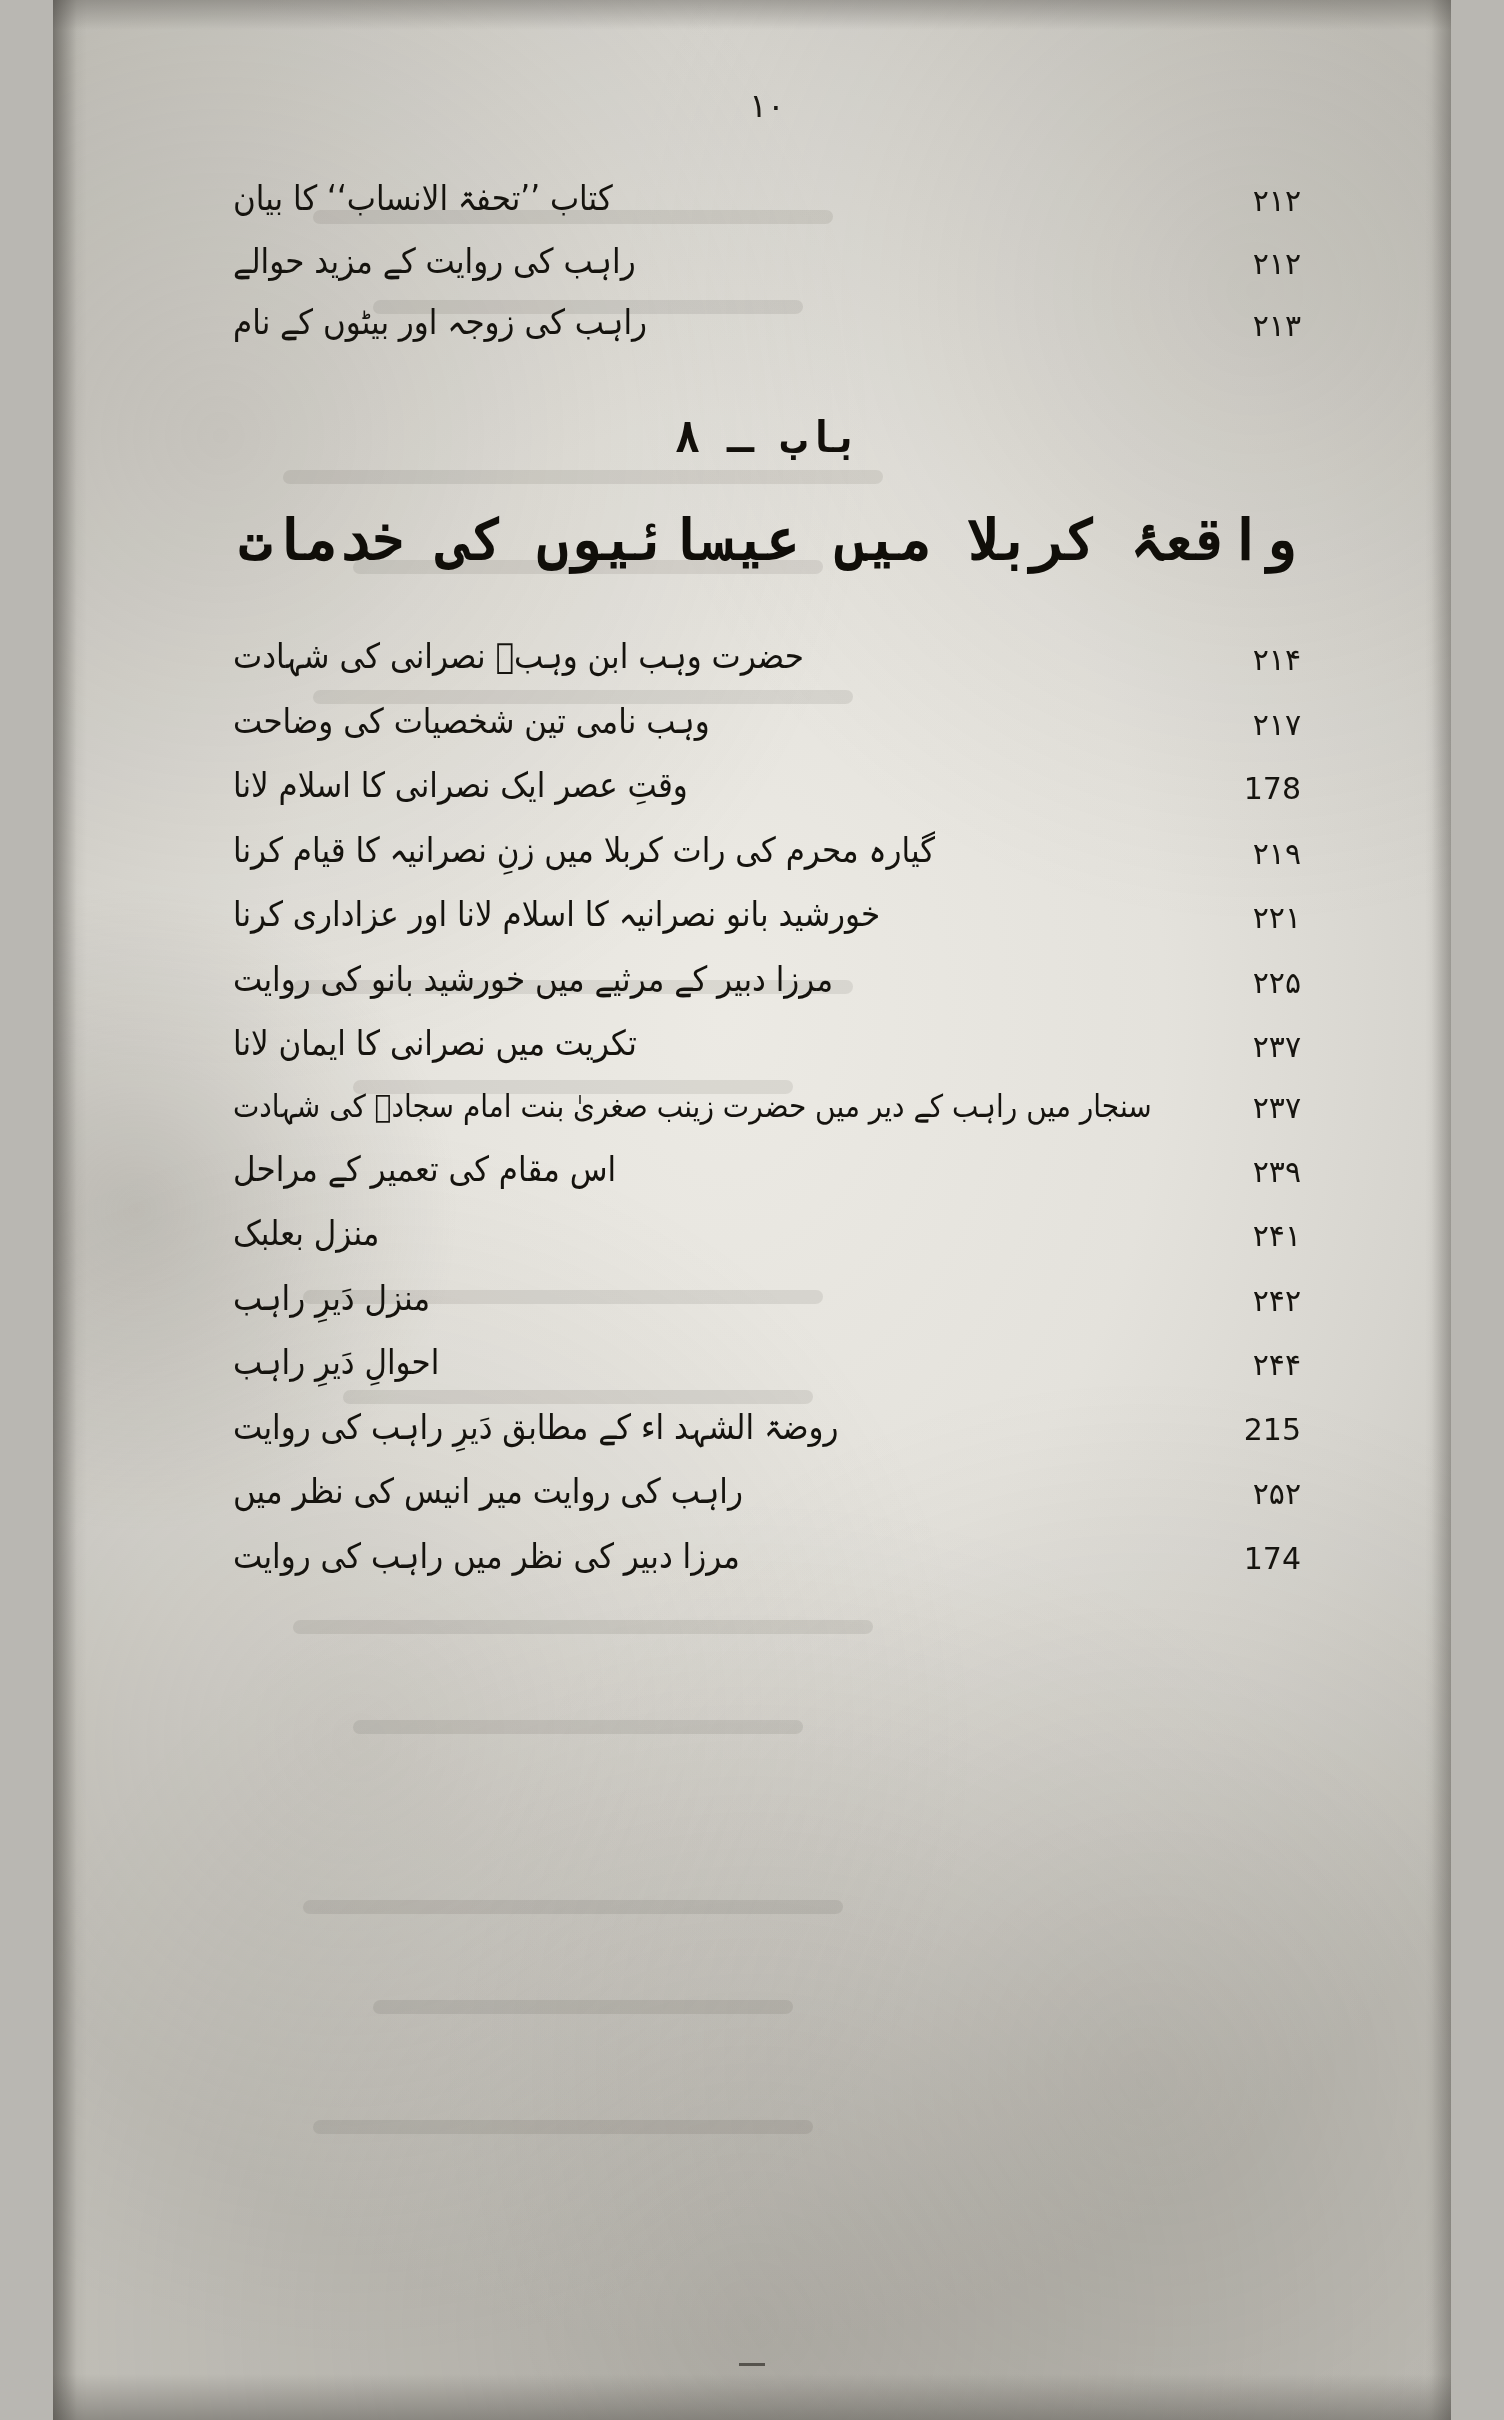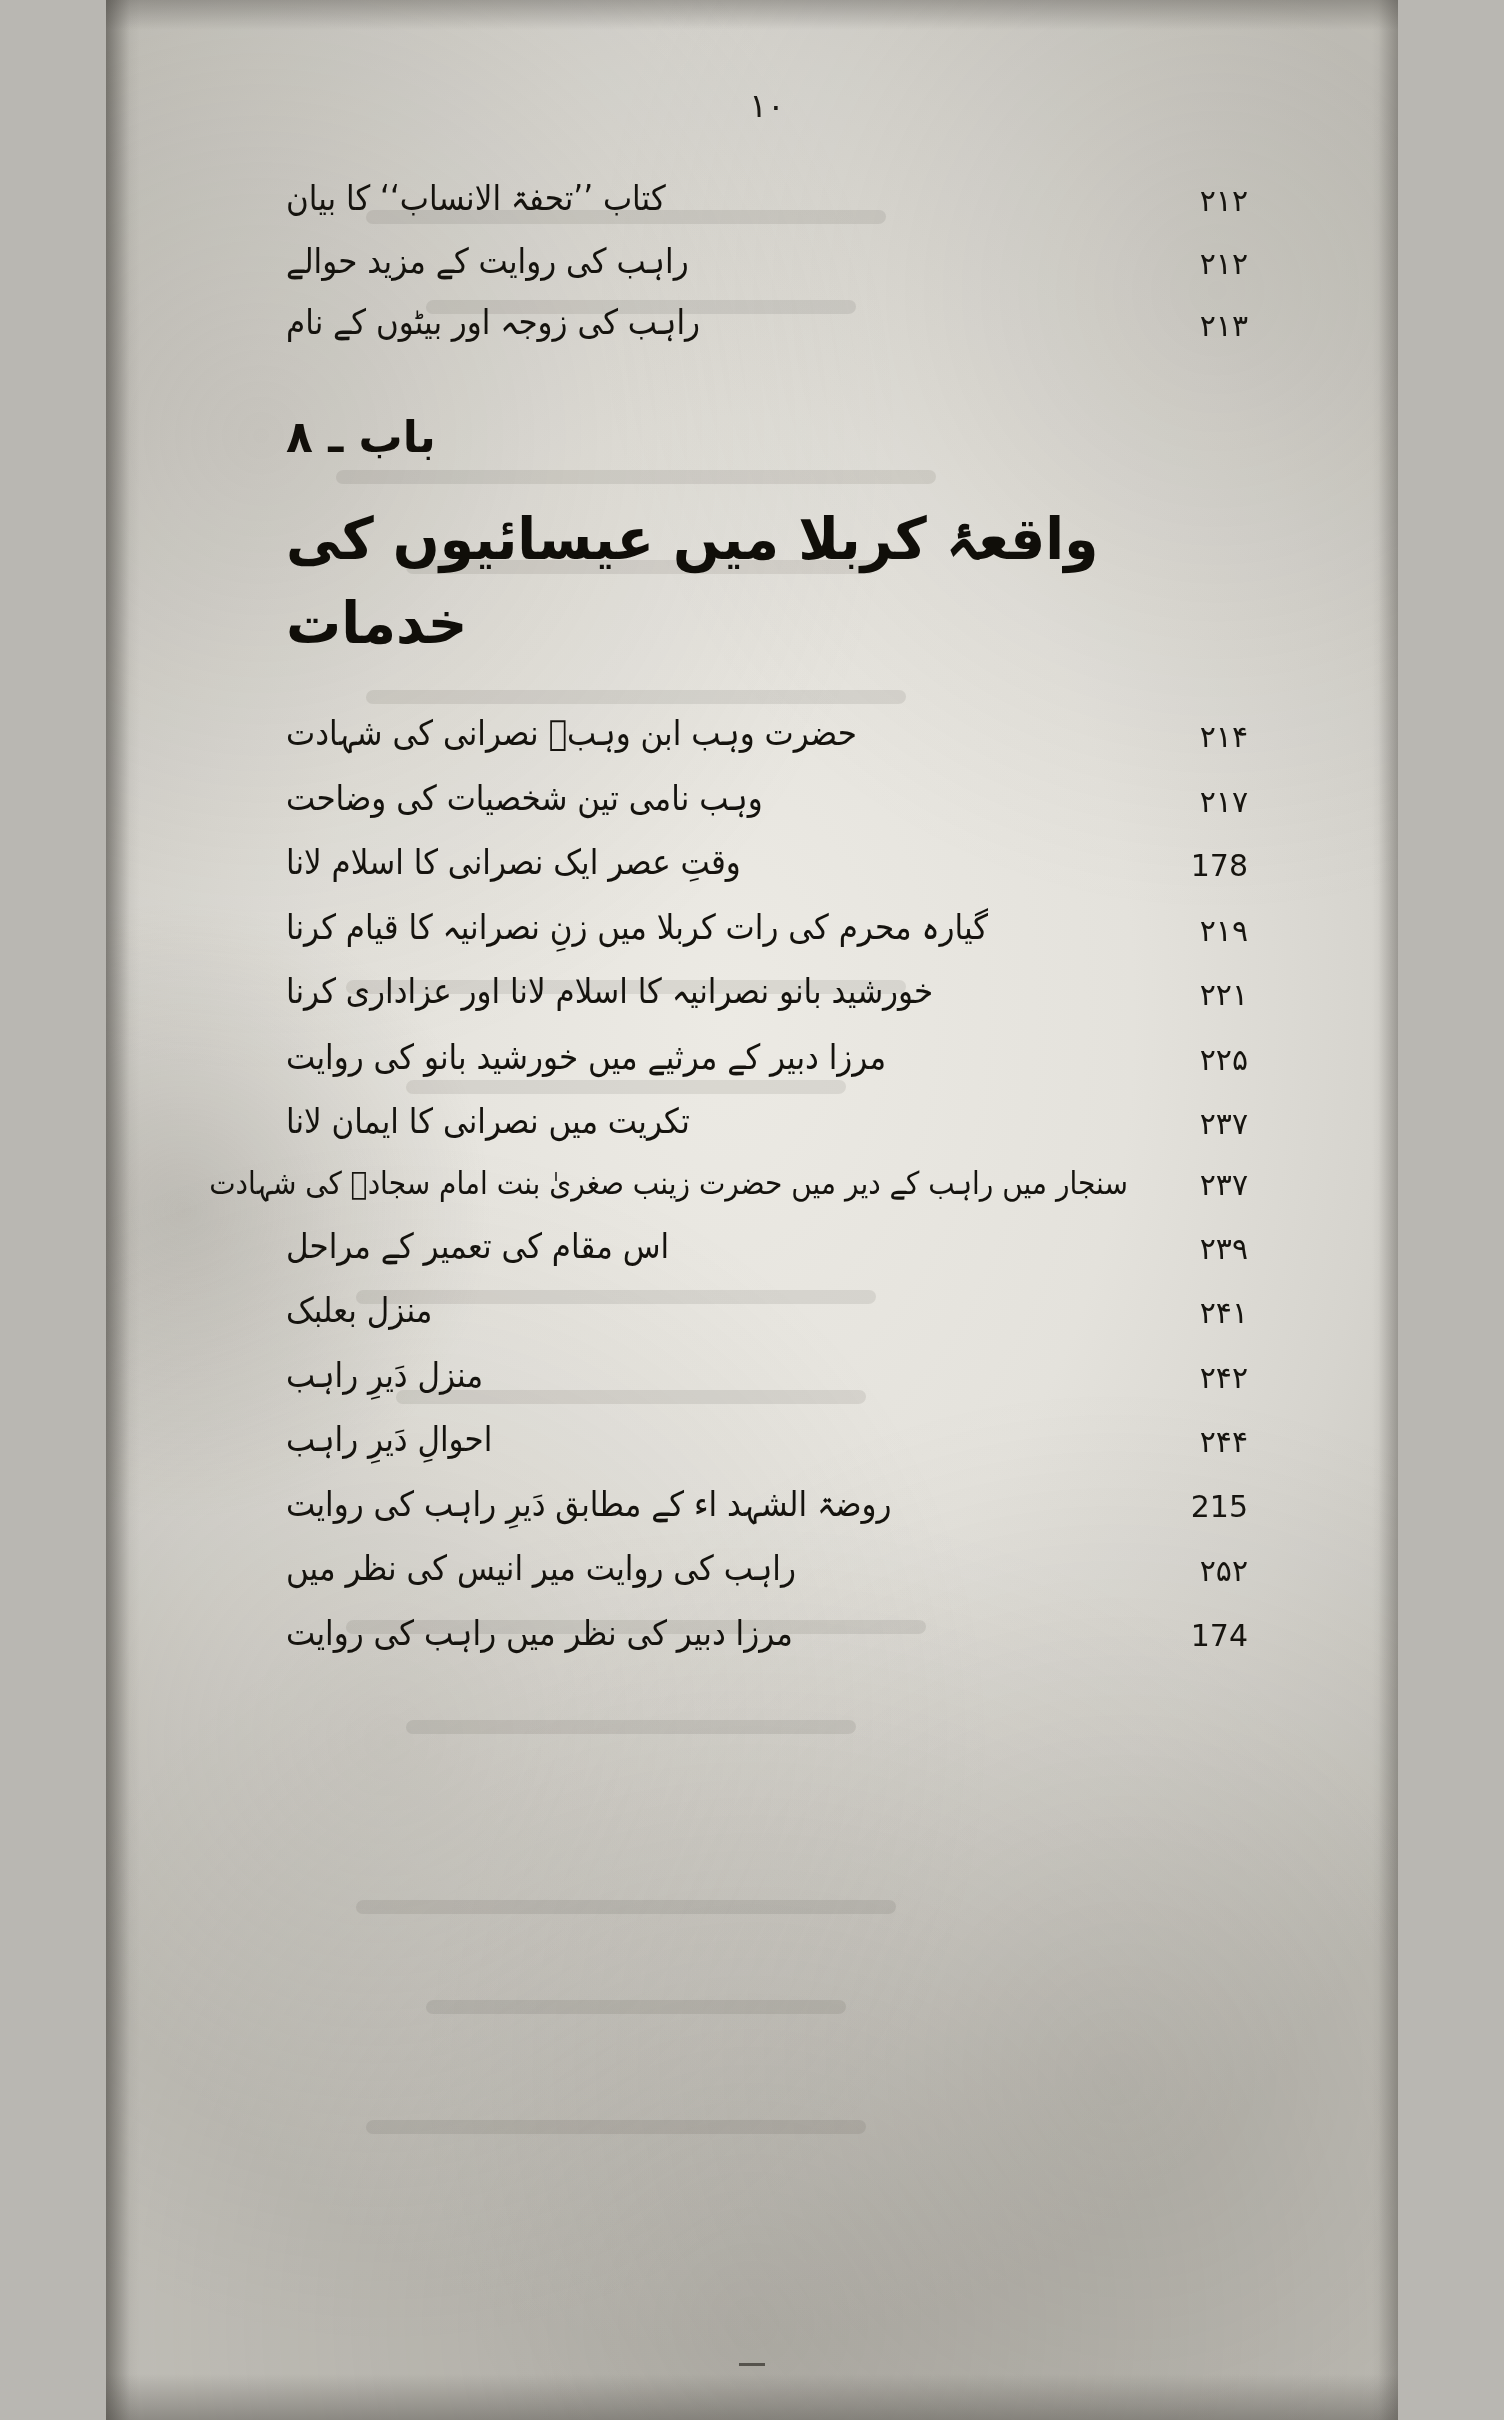--- a/index.html
+++ b/index.html
@@ -5,21 +5,21 @@
   html, body {
     margin: 0;
     padding: 0;
     background: #b9b7b2;
   }
   body {
     font-family: "DejaVu Sans", "Liberation Sans", sans-serif;
   }
   .page {
     position: relative;
-    width: 1292px;
+    width: 1398px;
     height: 2420px;
     margin: 0 auto;
     overflow: hidden;
     background:
       radial-gradient(ellipse 70% 55% at 48% 42%, #eceae4 0%, #e4e2dc 45%, #d6d4ce 72%, #c3c1ba 100%);
   }
   
   .texture {
     position: absolute;
     inset: 0;
@@ -126,21 +126,22 @@
     flex: 0 0 auto;
     width: 120px;
     text-align: right;
     font-size: 30px;
     color: #16140f;
     direction: rtl;
   }
 
   .chapter-block {
     margin: 62px 0 46px 0;
-    text-align: left;
+    text-align: center;
+    font-family: Liberation Mono, monospace;
   }
   .chapter-label {
     font-size: 44px;
     font-weight: 700;
     letter-spacing: 1px;
     color: #120f0a;
     margin-bottom: 40px;
     direction: rtl;
   }
   .chapter-title {

